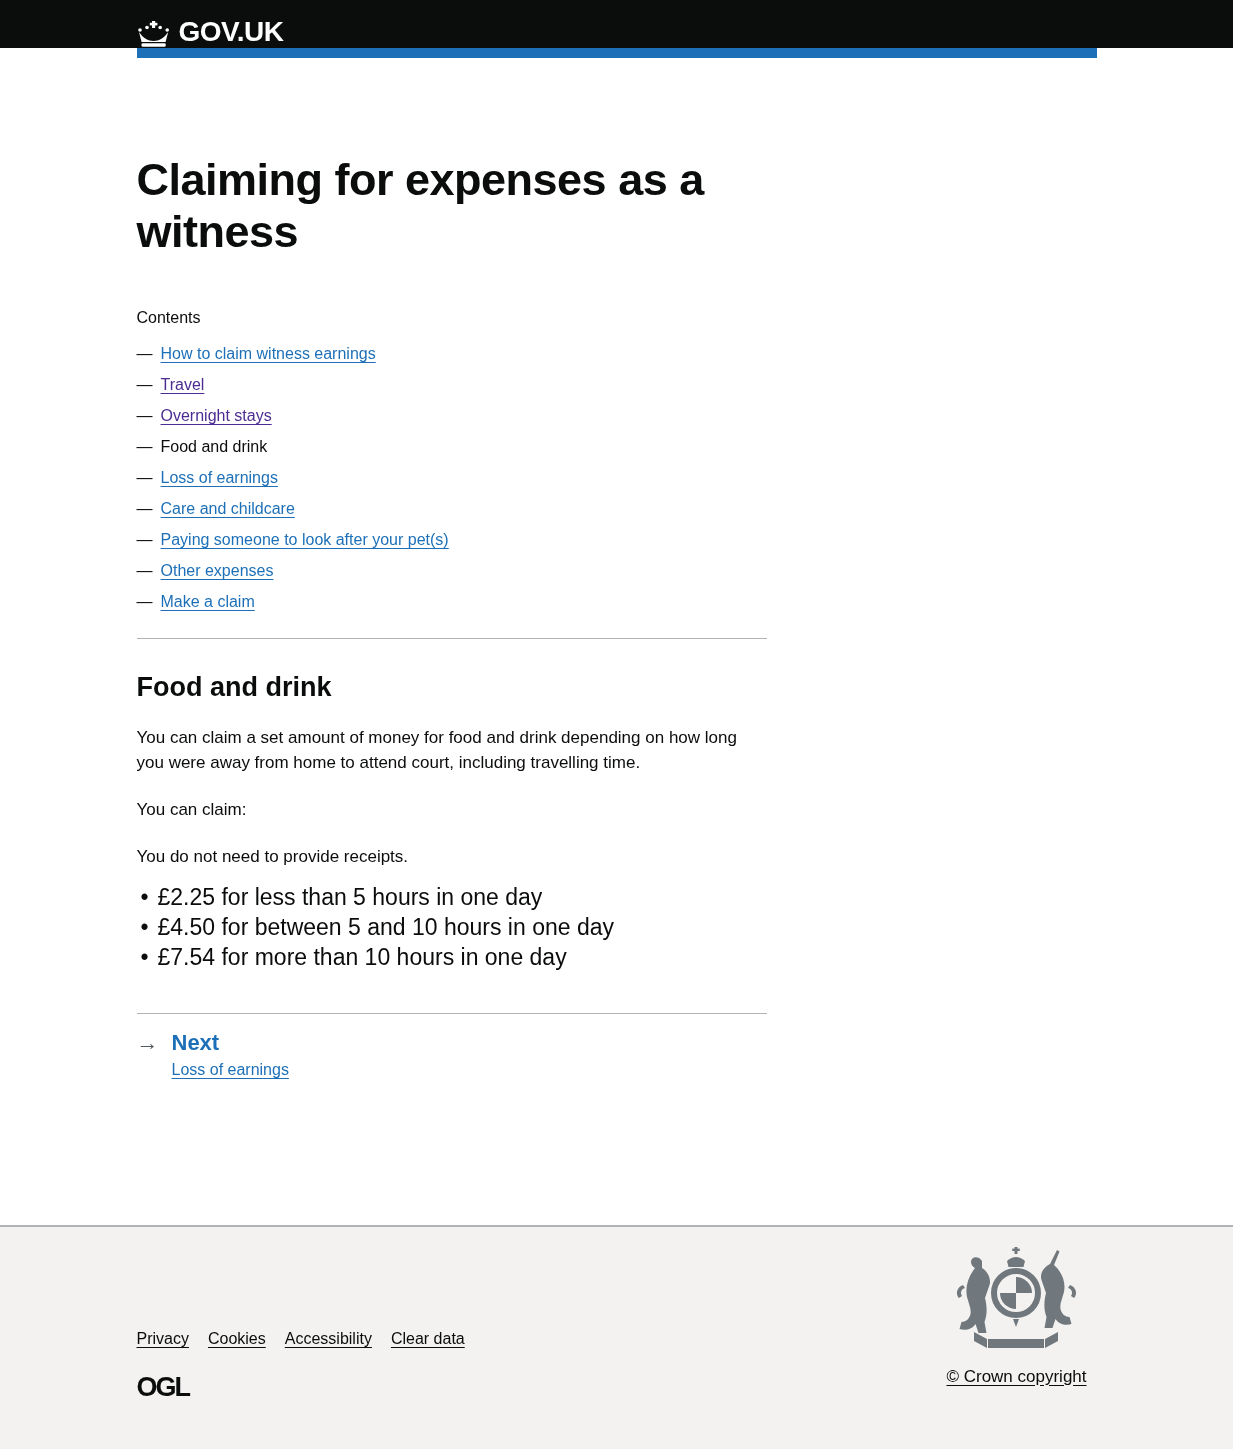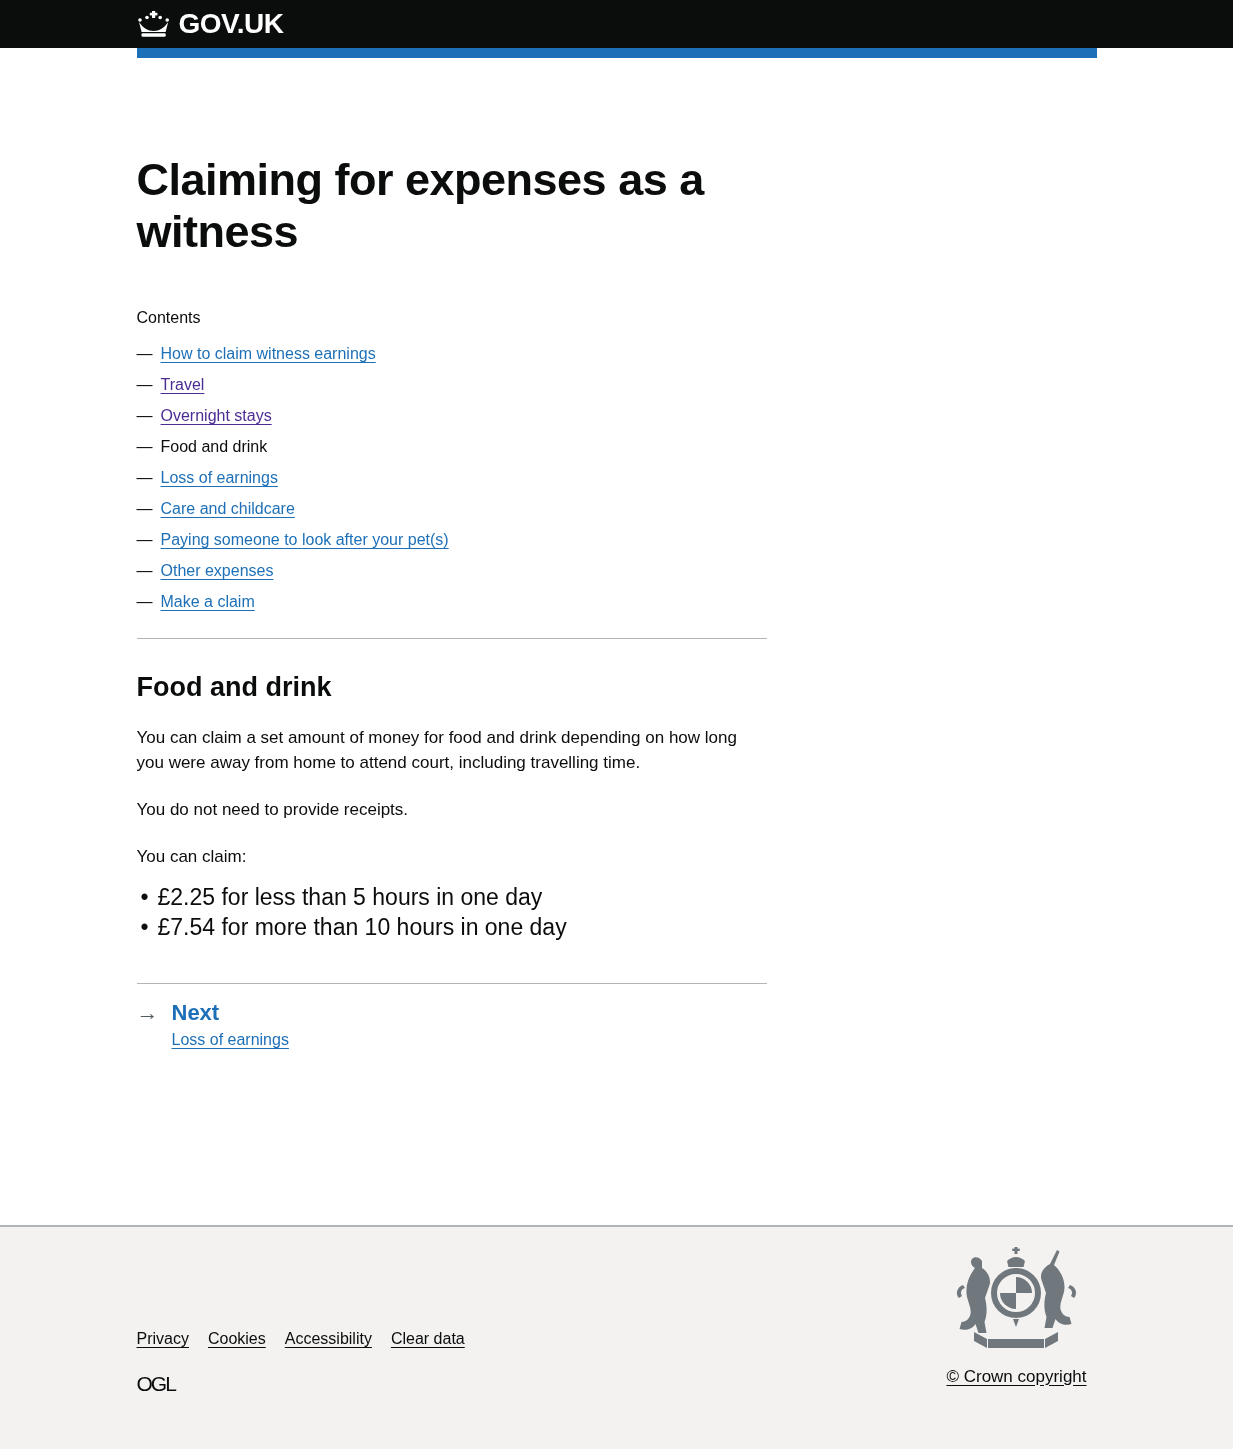--- a/index.html
+++ b/index.html
@@ -16,21 +16,21 @@
   body{
     width:1233px;height:1449px;position:relative;
     background:#ffffff;color:var(--text-black);
     font-family:"Liberation Sans", sans-serif;
     overflow:hidden;
   }
   .container{width:960px;margin:0 auto;}
 
   
   .govuk-header{background:#0b0c0c;height:48px;width:100%;}
-  .govuk-header .inner{display:flex;align-items:center;height:48px;gap:9px;}
+  .govuk-header .inner{display:flex;align-items:flex-end;height:48px;gap:9px;}
   .logo-text{color:#ffffff;font-weight:bold;font-size:28px;letter-spacing:-0.5px;}
   .crown{display:flex;align-items:center;}
   .blue-bar{height:10px;background:var(--accent-blue);}
 
   
   main{width:960px;margin:0 auto;}
   h1.page-title{
     font-size:45px;line-height:52px;font-weight:bold;margin:96px 0 0 0;
     width:690px;letter-spacing:-0.5px;
   }
@@ -61,21 +61,21 @@
   
   footer{
     position:absolute;left:0;top:1225px;width:1233px;height:224px;
     background:var(--footer-bg);border-top:2px solid var(--divider-gray);
   }
   .footer-inner{display:flex;justify-content:space-between;}
   .footer-left{padding-top:103px;}
   .inline-links{display:flex;gap:19px;}
   .inline-links a{color:var(--text-black);font-size:16px;text-decoration:underline;text-underline-offset:3px;cursor:pointer;}
   .ogl-row{margin-top:24px;display:flex;align-items:center;gap:13px;}
-  .ogl-logo{font-size:21px;font-weight:400;letter-spacing:-2px;color:#0b0c0c;}
+  .ogl-logo{font-size:27px;font-weight:700;letter-spacing:-2px;color:#0b0c0c;}
   .ogl-text{font-size:16px;line-height:20px;color:var(--text-black);}
   .ogl-text a{color:var(--text-black);text-decoration:underline;text-underline-offset:3px;cursor:pointer;}
   .footer-right{padding-top:20px;width:160px;display:flex;flex-direction:column;align-items:center;}
   .copyright-link{margin-top:9px;font-size:17px;color:var(--text-black);text-decoration:underline;text-underline-offset:3px;cursor:pointer;}
 </style>
 </head>
 <body>
 
 <header class="govuk-header">
   <div class="container">
@@ -142,25 +142,26 @@
         <span class="dash">—</span>
         <a class="link">Make a claim</a>
       </li>
     </ol>
   </nav>
 
   <hr class="divider">
 
   <h2 class="section-heading">Food and drink</h2>
   <p class="body">You can claim a set amount of money for food and drink depending on how long you were away from home to attend court, including travelling time.</p>
+  <p class="body">You can claim:</p>
   <p class="body">You do not need to provide receipts.</p>
-  <p class="body">You can claim:</p>
 
   <ul class="bullets">
     <li>£2.25 for less than 5 hours in one day</li>
+    <li>£4.50 for between 5 and 10 hours in one day</li>
     <li>£7.54 for more than 10 hours in one day</li>
   </ul>
 
   <hr class="divider2">
 
   <nav class="pagination">
     <span class="arrow">→</span>
     <div>
       <a class="next-label">Next</a>
       <a class="link next-target">Loss of earnings</a>

